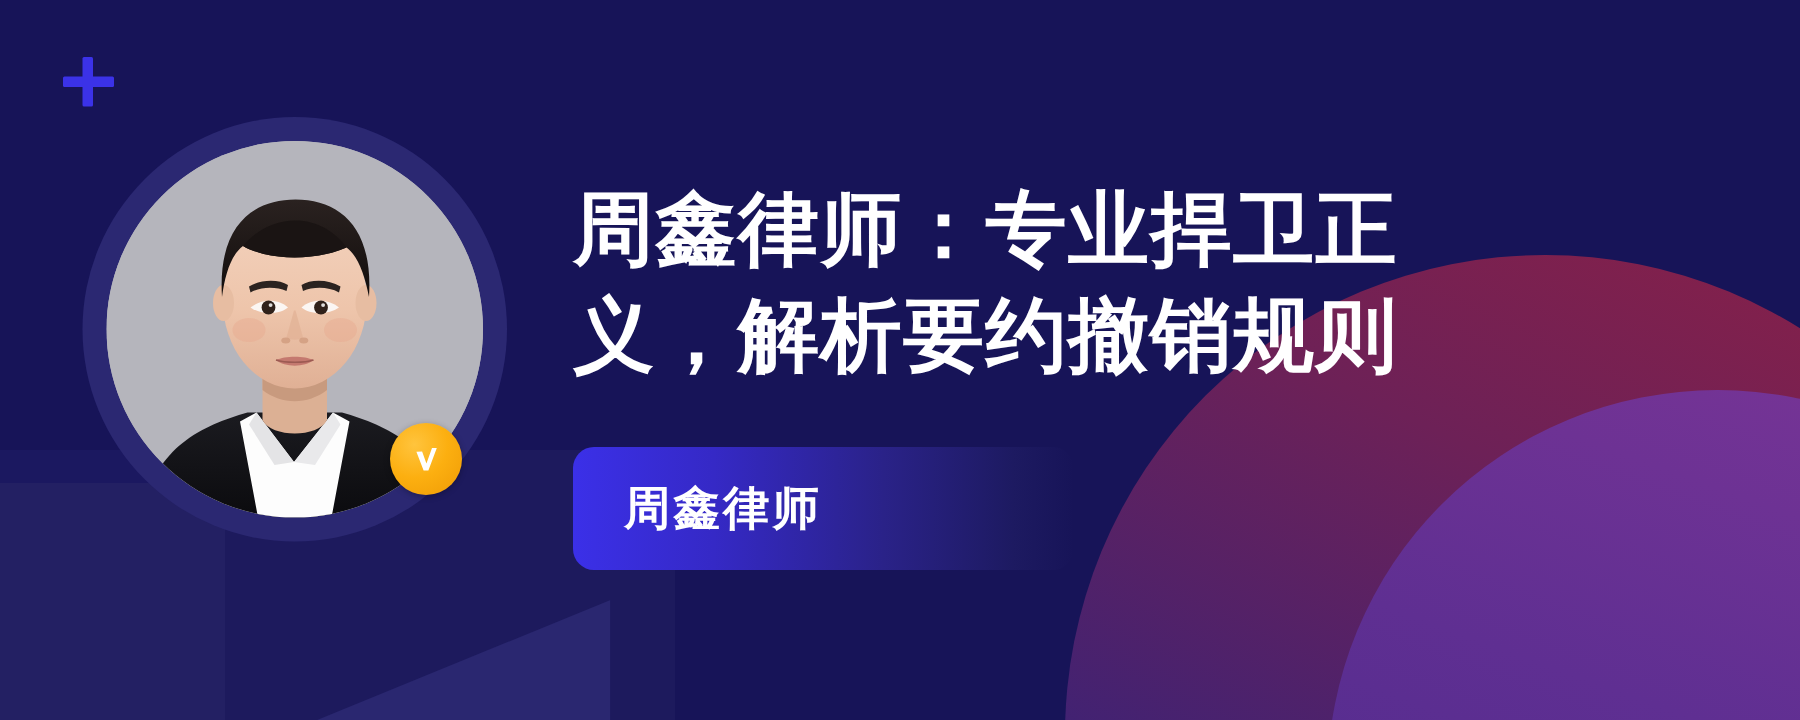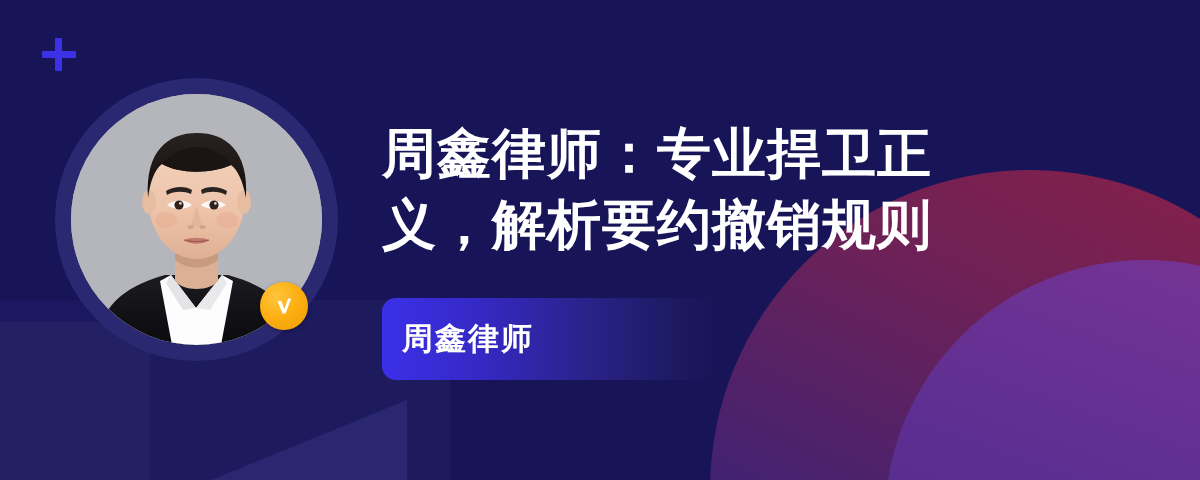--- a/index.html
+++ b/index.html
@@ -190,21 +190,21 @@
     border-radius: 14px;
     background: linear-gradient(90deg, #3b30e8 0%, #3529c6 28%, #2a2288 62%, #1d1a61 88%, rgba(23,20,88,0) 100%);
     display: flex;
     align-items: center;
   }
   .author-chip-label {
     color: #ffffff;
     font-size: 31px;
     font-weight: 700;
     letter-spacing: 2px;
-    padding-left: 20px;
+    padding-left: 34px;
     font-family: "Liberation Sans", "DejaVu Sans", sans-serif;
   }
 </style>
 </head>
 <body>
 
 <div class="banner">
 
   <div class="bg-base"></div>
 

